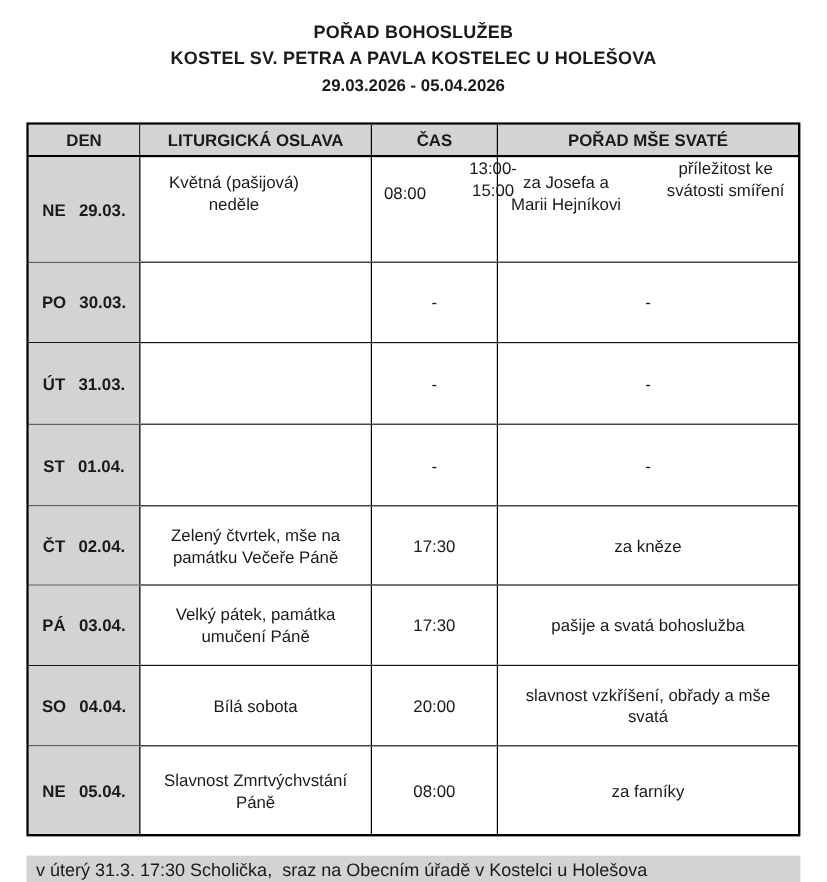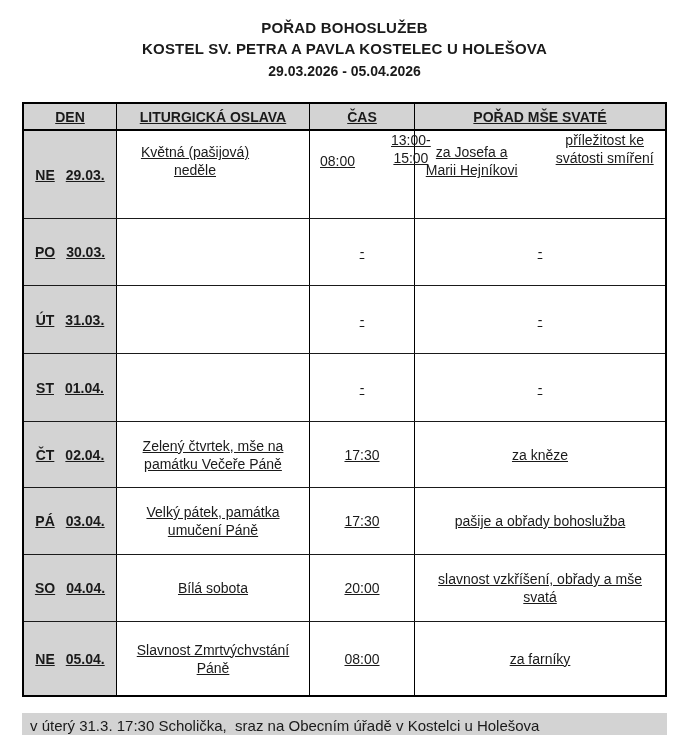--- a/index.html
+++ b/index.html
@@ -11,21 +11,20 @@
     overflow: hidden;
   }
   .titles { text-align: center; padding-top: 17px; }
   .title-line { font-size: 15px; font-weight: bold; line-height: 21px; letter-spacing: .2px; }
   .date-line { font-size: 14px; font-weight: bold; line-height: 20px; margin-top: 2px; }
 
   .schedule-table {
     margin: 21px 0 0 22px;
     width: 645px;
     border: 2px solid #000;
-    text-decoration: underline;
   }
   .trow { display: flex; border-bottom: 1px solid #1a1a1a; }
   .trow:last-child { border-bottom: none; }
   .trow.thead { border-bottom: 2px solid #000; }
 
   .cell {
     display: flex; align-items: center; justify-content: center;
     text-align: center; font-size: 14px; line-height: 18px;
     padding: 12px 10px;
   }
@@ -137,21 +136,21 @@
     <div class="cell cell-v col-intention">za kněze</div>
   </div>
 
   <div class="trow r5">
     <div class="cell cell-v col-day day-cell">
       <span>PÁ</span>
       <span>03.04.</span>
     </div>
     <div class="cell cell-v col-celebration">Velký pátek, památka umučení Páně</div>
     <div class="cell cell-v col-time">17:30</div>
-    <div class="cell cell-v col-intention">pašije a obřady bohoslužba</div>
+    <div class="cell cell-v col-intention">pašije a svatá bohoslužba</div>
   </div>
 
   <div class="trow r6">
     <div class="cell cell-v col-day day-cell">
       <span>SO</span>
       <span>04.04.</span>
     </div>
     <div class="cell cell-v col-celebration">Bílá sobota</div>
     <div class="cell cell-v col-time">20:00</div>
     <div class="cell cell-v col-intention">slavnost vzkříšení, obřady a mše svatá</div>

